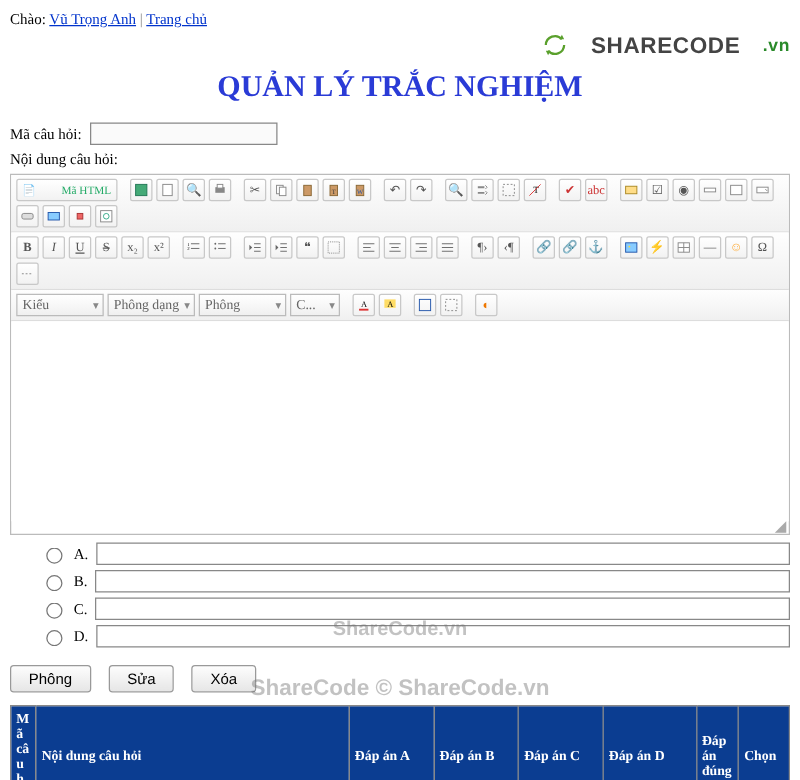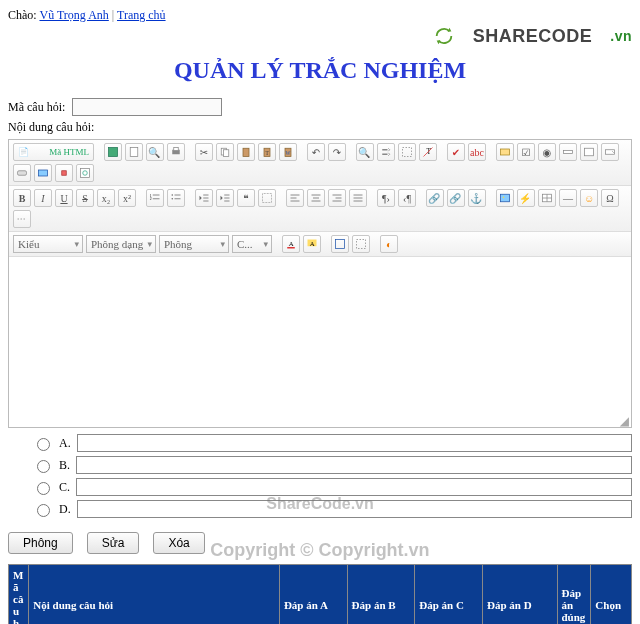--- a/index.html
+++ b/index.html
@@ -441,13 +441,13 @@
       <th>Đáp án C</th>
       <th>Đáp án D</th>
       <th>Đáp án đúng</th>
       <th>Chọn</th>
     </tr>
   </thead>
 
 </table>
 
 <div class="watermark small">ShareCode.vn</div>
-<div class="watermark">Copyright © Copyright.vn</div>
+<div class="watermark">ShareCode © ShareCode.vn</div>
 
 </body></html>

